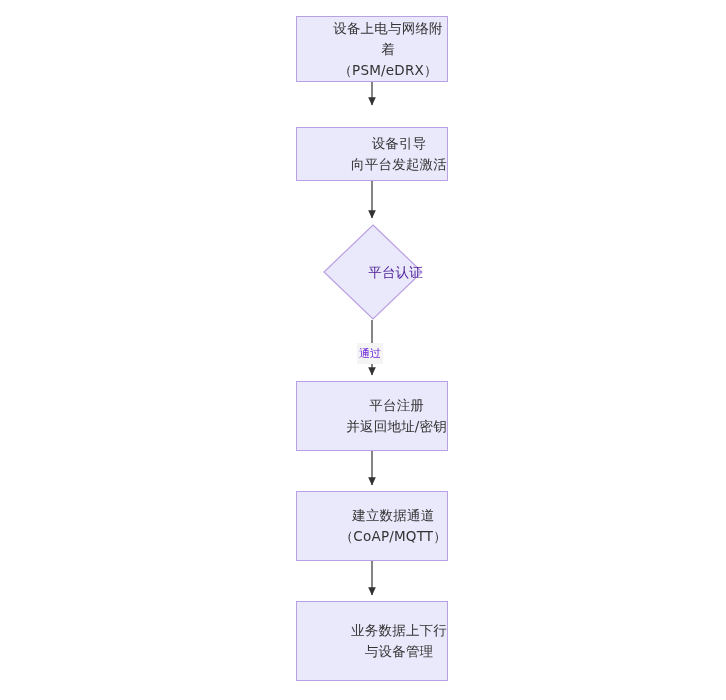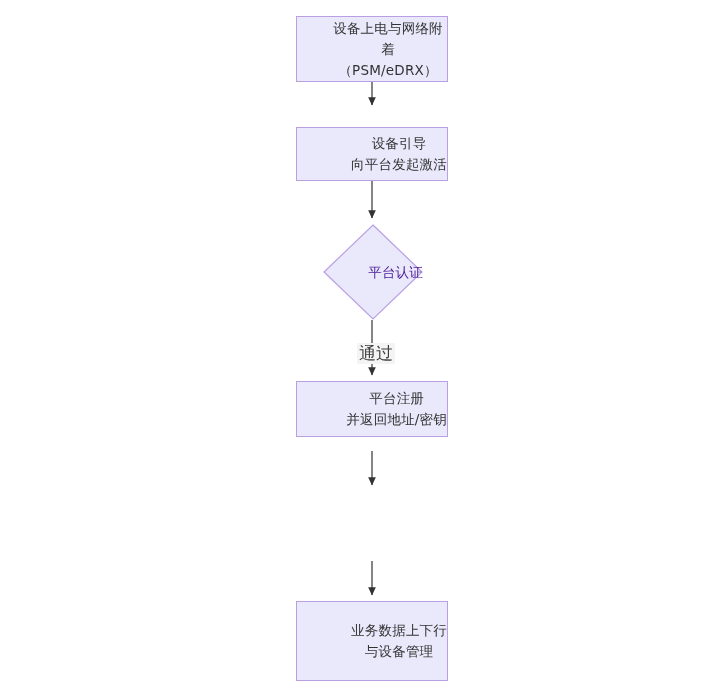--- a/index.html
+++ b/index.html
@@ -64,22 +64,22 @@
   .diamond-text {
     position: relative;
     z-index: 2;
     color: #4c1d95;
     font-size: 13.5px;
     line-height: 21px;
   }
   .edge-label {
     position: absolute;
     background: #f4f4f4;
-    color: #404040;
-    font-size: 17px;
+    color: #6d28d9;
+    font-size: 11px;
     line-height: 19px;
     padding: 1px 2px;
     white-space: nowrap;
   }
 </style>
 </head>
 <body>
 
 <div id="flowchart">
 
@@ -121,25 +121,29 @@
 向平台发起激活</span>
   </div>
 
   <div class="node decision" style="left:323px; top:224px; width:100px; height:96px;">
     <svg class="diamond-shape" viewBox="0 0 100 96" preserveAspectRatio="none">
       <polygon points="50,1 99,48 50,95 1,48" fill="#eae8fb" stroke="#b9a0e4" stroke-width="1.2"></polygon>
     </svg>
     <span class="diamond-text node-label">平台认证</span>
   </div>
 
-  <div class="node process" style="left:296px; top:381px; width:152px; height:56px;">
+  <div class="node process" style="left:296px; top:381px; width:152px; height:70px;">
     <span class="node-label">平台注册
 并返回地址/密钥</span>
   </div>
 
+  <div class="node process" style="left:296px; top:491px; width:152px; height:70px;">
+    <span class="node-label">建立数据通道
+（CoAP/MQTT）</span>
+  </div>
 
   <div class="node process" style="left:296px; top:601px; width:152px; height:80px;">
     <span class="node-label">业务数据上下行
 与设备管理</span>
   </div>
 
   <div class="edge-label" style="left:357px; top:343px;">通过</div>
 
 </div>
 

